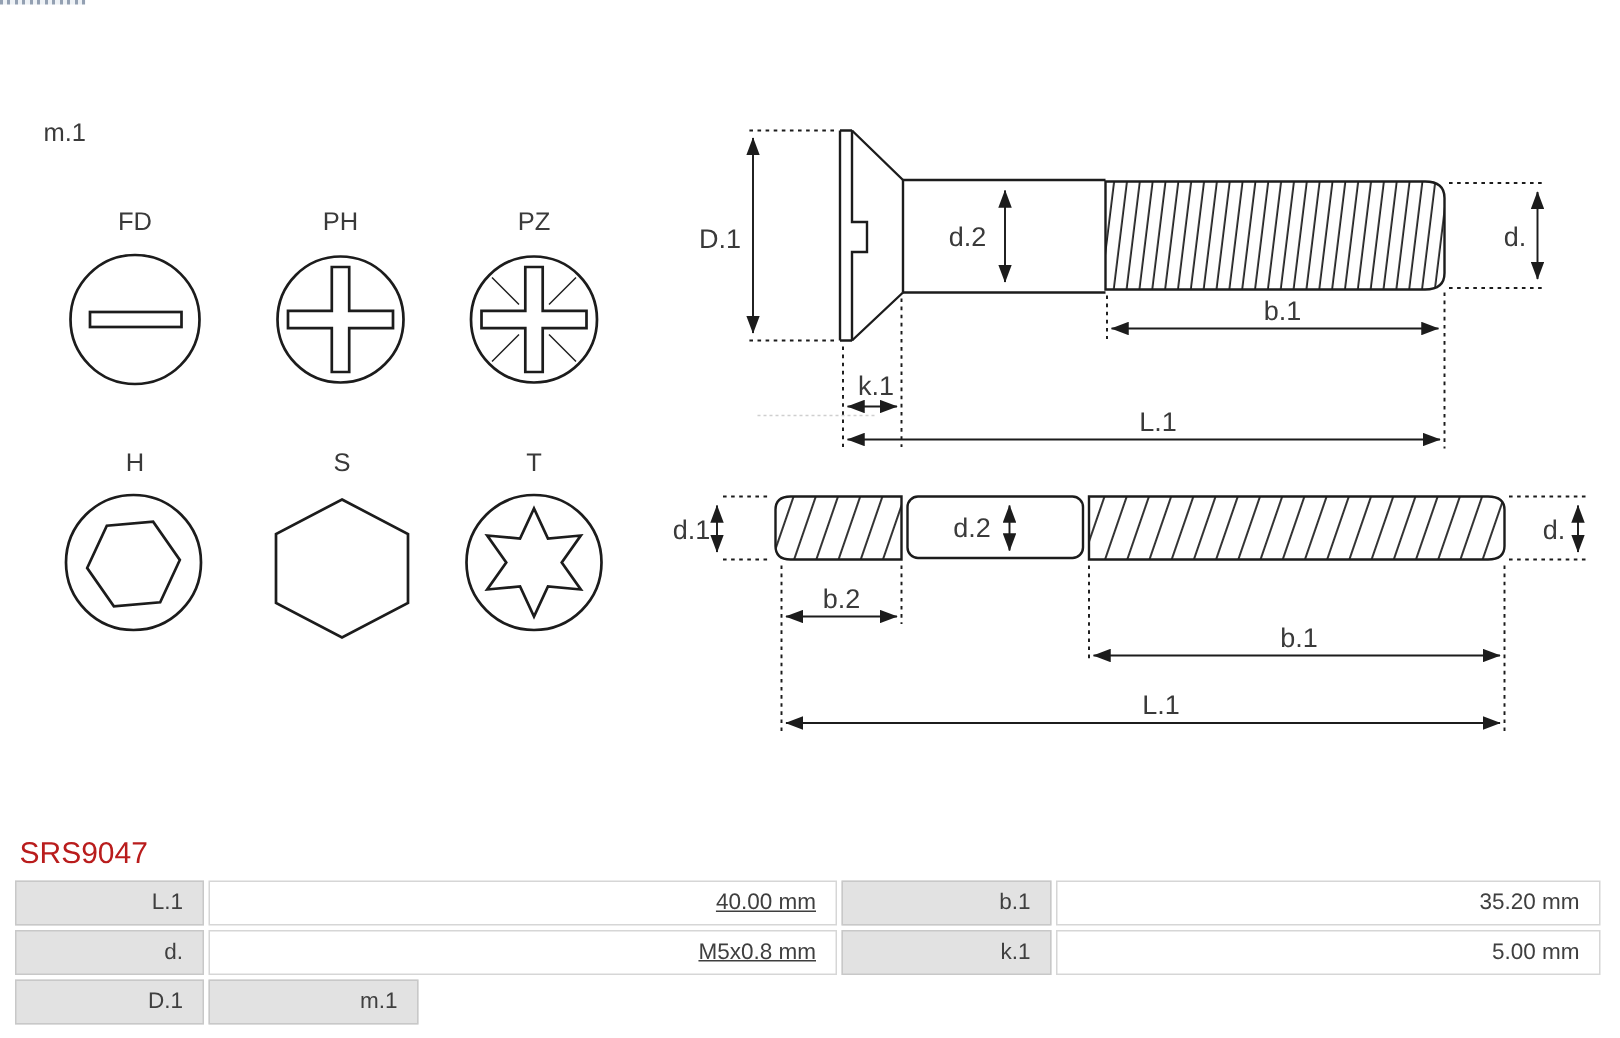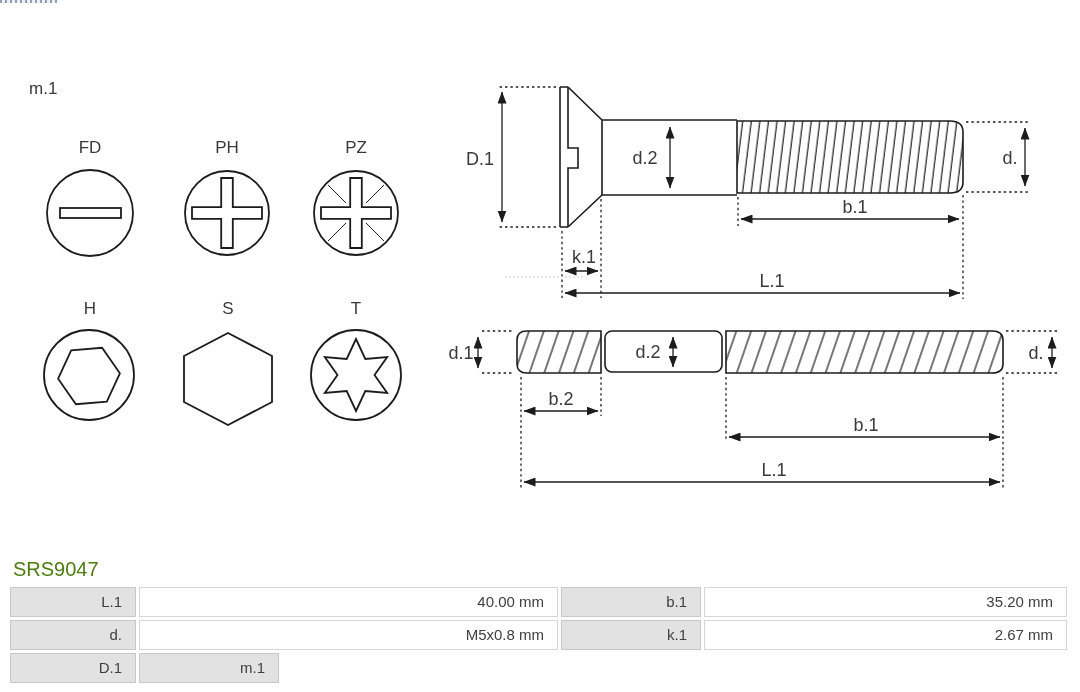--- a/index.html
+++ b/index.html
@@ -14,34 +14,34 @@
   .m1-label{
     position:absolute;left:29px;top:79px;font-size:17px;color:#3a3a3a;
   }
   .diagram-svg{position:absolute;left:0;top:0;}
   svg text{
     font-family:"Liberation Sans", sans-serif;font-size:18px;fill:#3a3a3a;
     text-anchor:middle;
   }
   svg text.icon-label{font-size:17px;}
   .part-number{
-    position:absolute;left:13px;top:558px;font-size:20px;color:#4d7c0f;
+    position:absolute;left:13px;top:558px;font-size:20px;color:#b91c1c;
   }
   .spec-table{
     position:absolute;left:10px;top:587px;width:1057px;
   }
   .spec-row{display:flex;gap:3px;margin-bottom:3px;height:30px;}
   .spec-cell{
     box-sizing:border-box;height:30px;line-height:28px;font-size:15px;
     color:#3f3f3f;text-align:right;padding-right:13px;
   }
   .cell-label{background:#e2e2e2;border:1px solid #c8c8c8;}
   .cell-value{background:#ffffff;border:1px solid #d6d6d6;}
   .w-label1{width:126px;}
-  .w-value1{width:419px;}
+  .w-value1{width:419px;text-decoration:underline;}
   .w-label2{width:140px;}
   .w-value2{flex:1;padding-left:46px;}
 </style>
 </head>
 <body>
 
 <div class="corner-artifact"></div>
 
 <div class="m1-label">m.1</div>
 
@@ -190,19 +190,19 @@
   <div class="spec-row">
     <div class="spec-cell cell-label w-label1">L.1</div>
     <div class="spec-cell cell-value w-value1">40.00 mm</div>
     <div class="spec-cell cell-label w-label2">b.1</div>
     <div class="spec-cell cell-value w-value2">35.20 mm</div>
   </div>
   <div class="spec-row">
     <div class="spec-cell cell-label w-label1">d.</div>
     <div class="spec-cell cell-value w-value1">M5x0.8 mm</div>
     <div class="spec-cell cell-label w-label2">k.1</div>
-    <div class="spec-cell cell-value w-value2">2.67 mm</div>
+    <div class="spec-cell cell-value w-value2">5.00 mm</div>
   </div>
   <div class="spec-row">
     <div class="spec-cell cell-label w-label1">D.1</div>
     <div class="spec-cell cell-label w-label2">m.1</div>
   </div>
 </div>
 
 </body></html>

